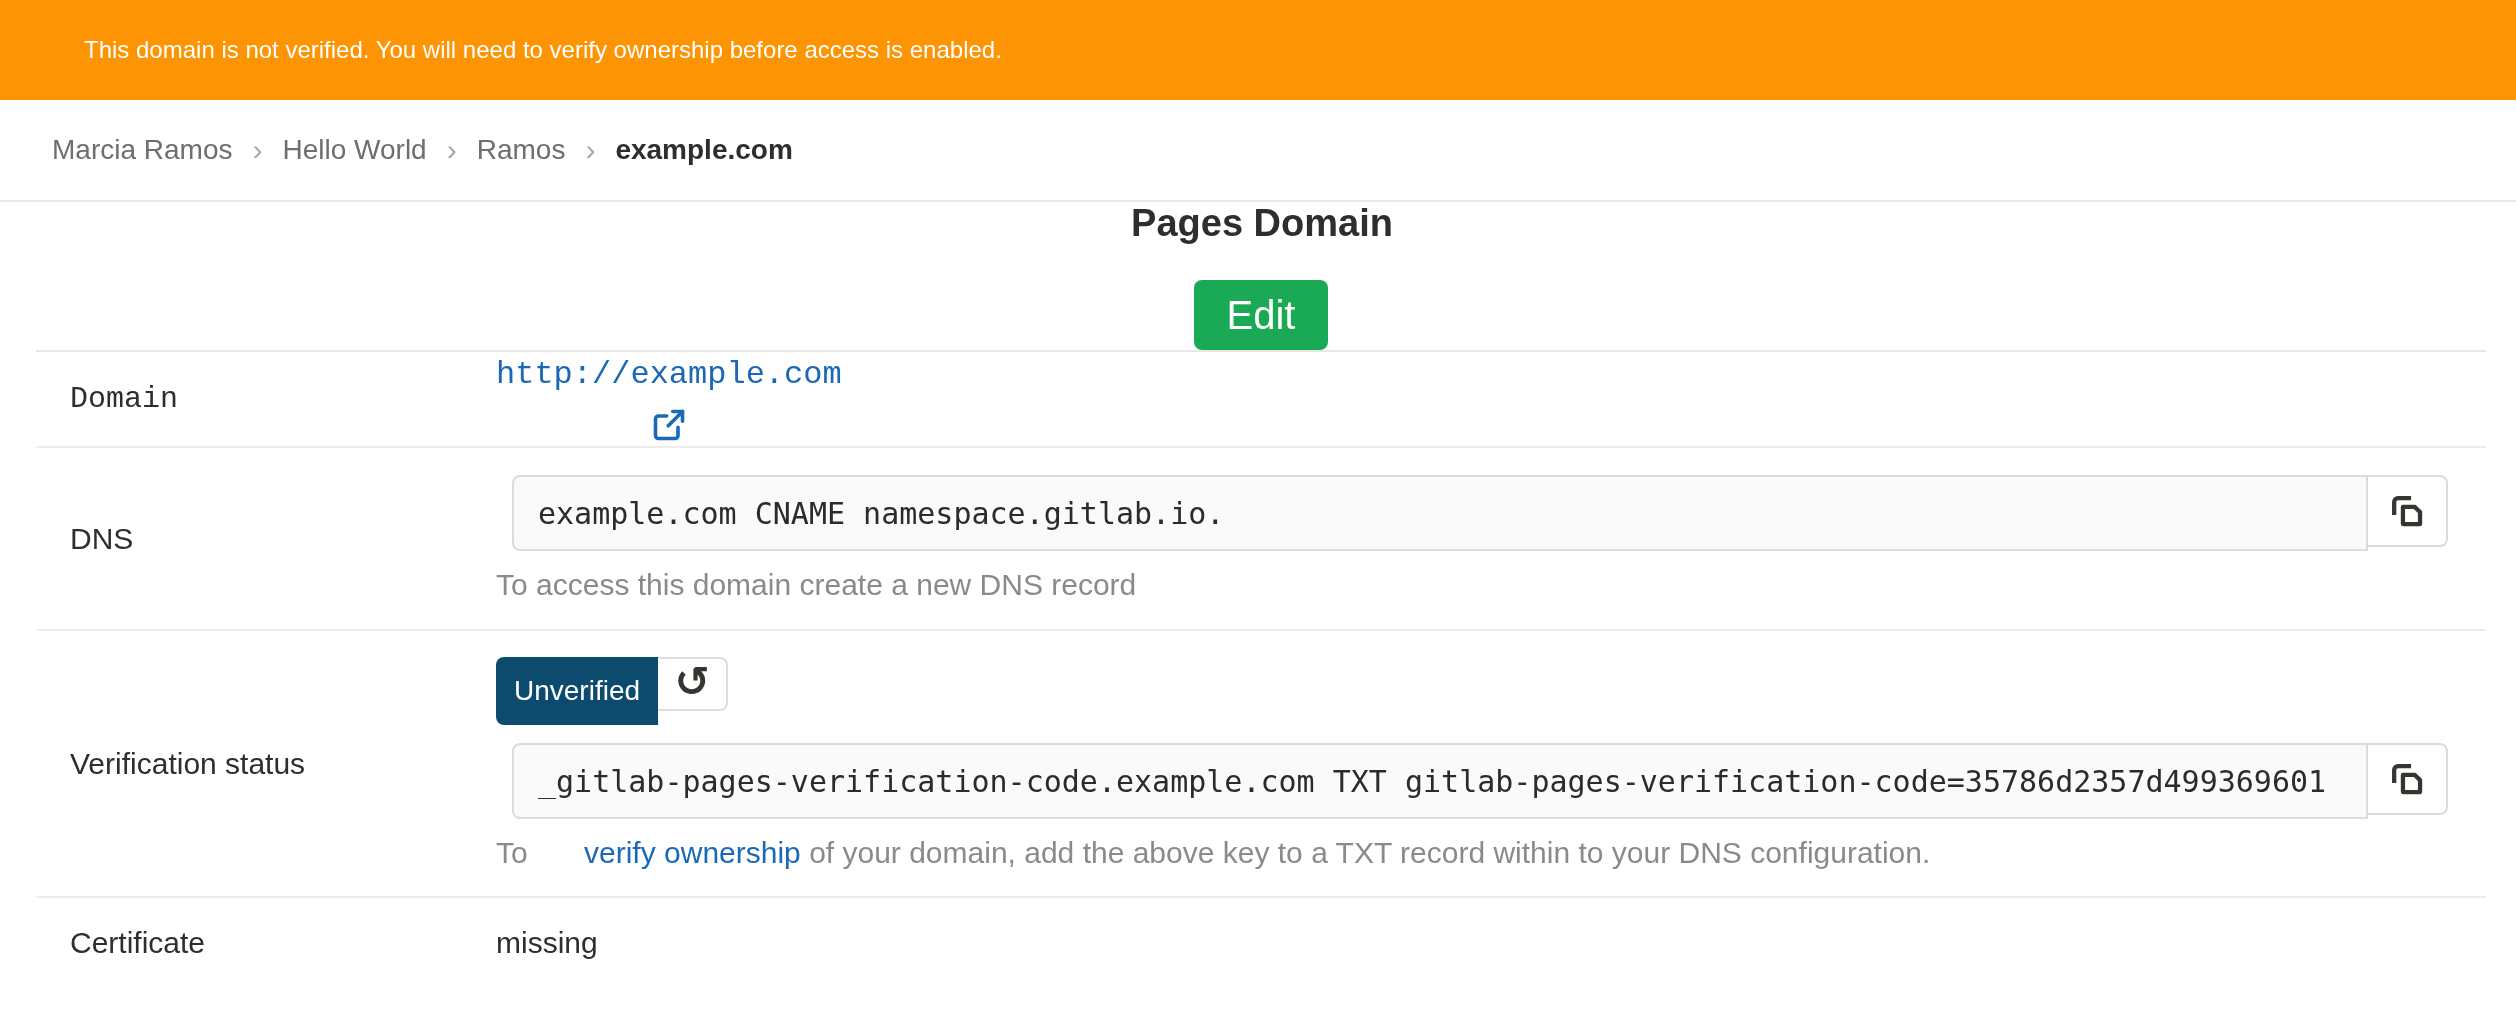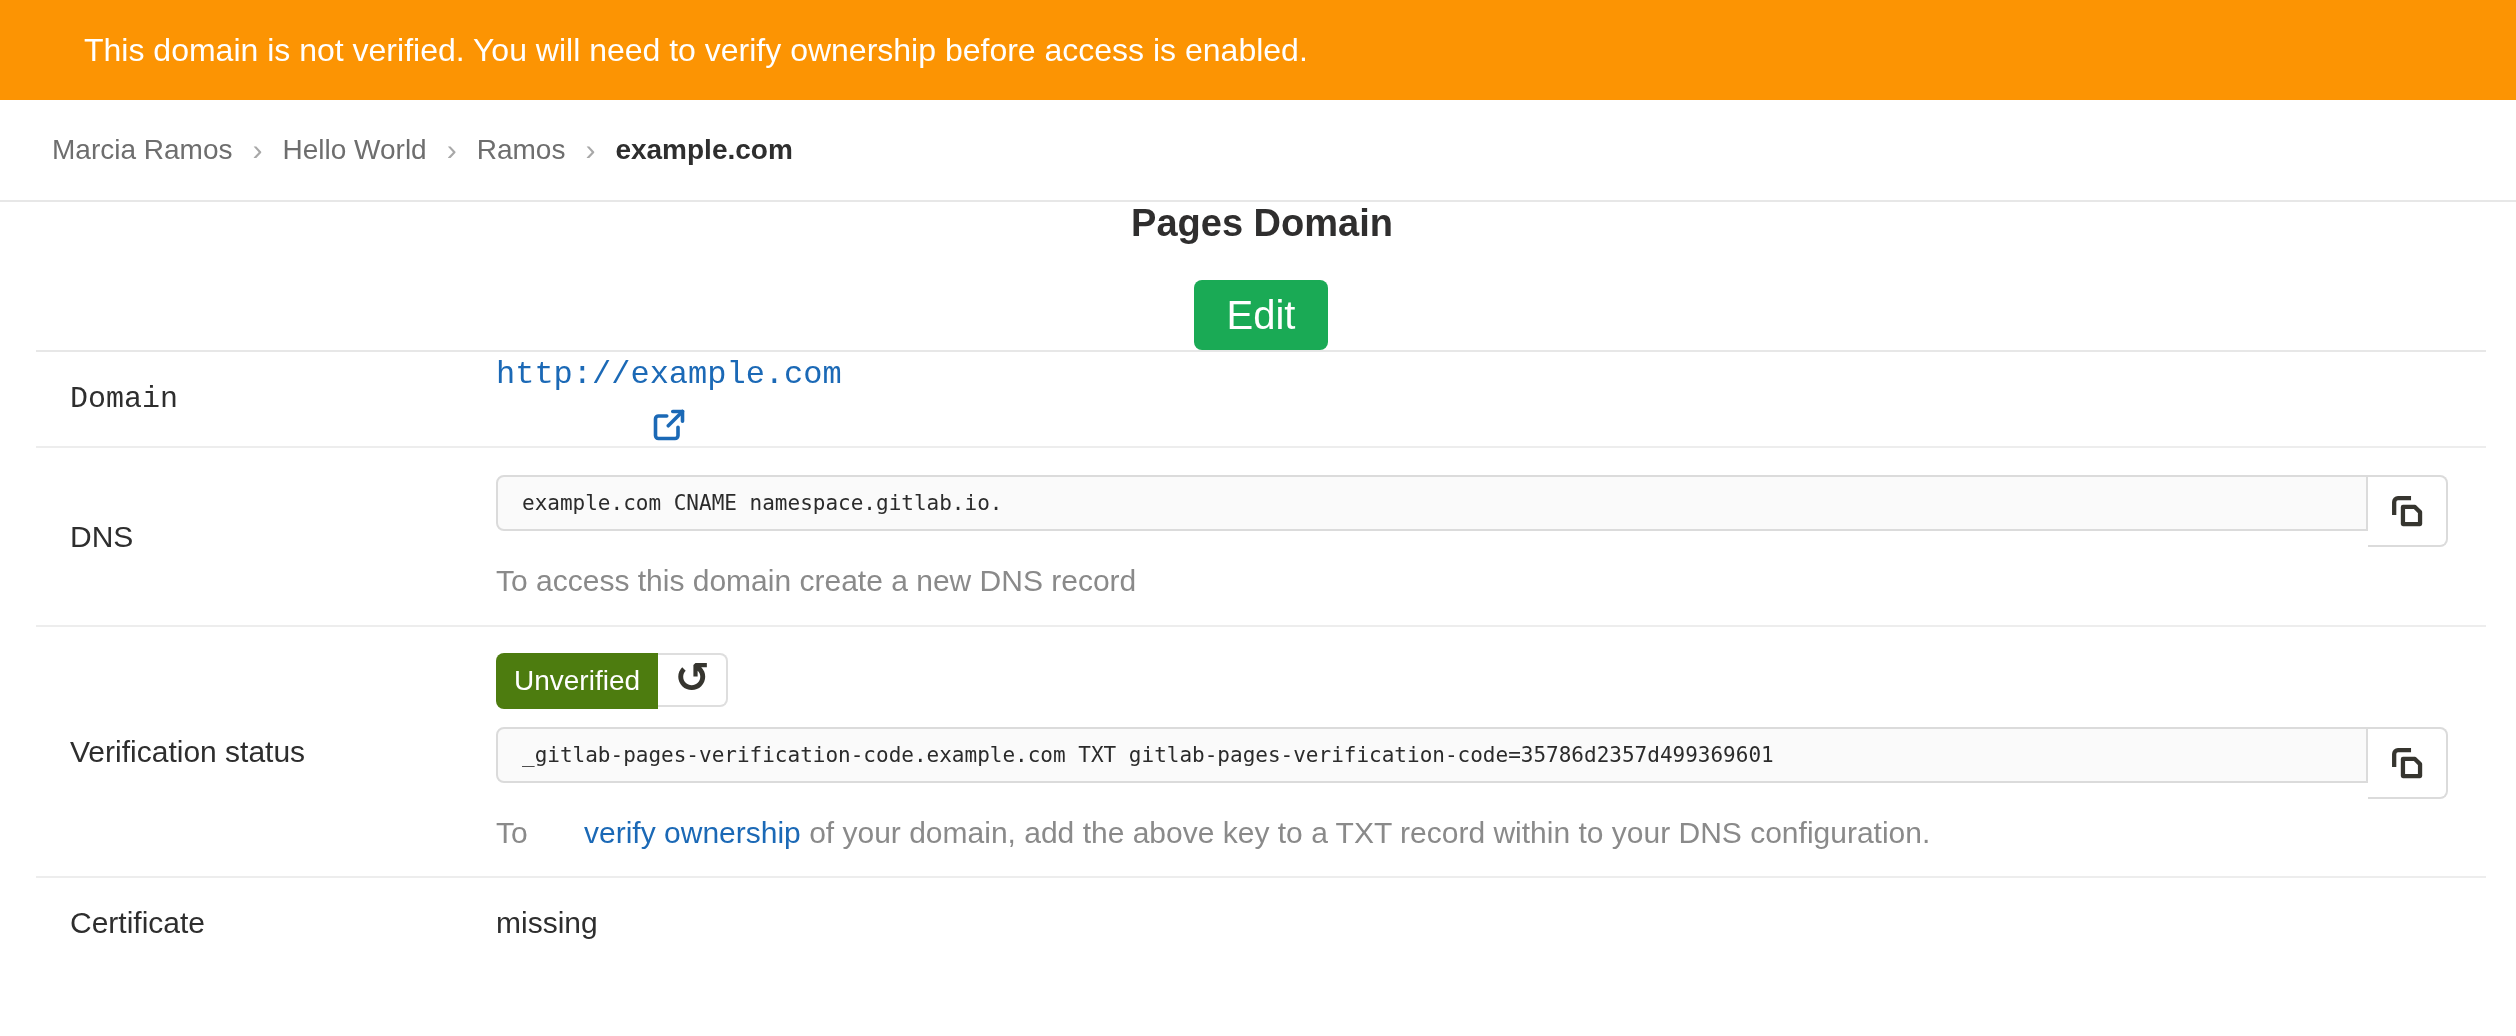--- a/index.html
+++ b/index.html
@@ -12,21 +12,21 @@
   }
 
   
   .flash-banner {
     height:100px;
     background:#fc9403;
     color:#fff;
     display:flex;
     align-items:center;
     padding-left:84px;
-    font-size:32px;
+    font-size:24px;
   }
 
   
   .breadcrumb-bar {
     height:102px;
     display:flex;
     align-items:center;
     padding:0 52px;
     border-bottom:2px solid #e7e7e7;
     font-size:28px;
@@ -104,31 +104,32 @@
   .row-dns .t-value { padding-top:27px; padding-bottom:24px; }
   .row-verification .t-value { padding-top:26px; padding-bottom:23px; }
   .row-certificate { height:90px; }
   .row-certificate .t-value { display:flex; align-items:center; font-size:30px; }
 
   
   .input-group { display:flex; width:100%; }
   .record-input {
     flex:1;
     min-width:0;
-    height:56px;
+    height:76px;
     background:#fafafa;
     border:2px solid #dbdbdb;
     border-radius:8px 0 0 8px;
     padding:0 24px;
     font-family:"DejaVu Sans Mono","Liberation Mono",monospace;
-    font-size:21px;
+    font-size:30px;
     color:#2b2b2b;
     outline:none;
     white-space:nowrap;
     overflow:hidden;
+    margin-left:16px;
   }
   .btn-copy {
     width:80px;
     height:72px;
     flex:0 0 80px;
     background:#fff;
     border:2px solid #dbdbdb;
     border-left:0;
     border-radius:0 8px 8px 0;
     display:flex;
@@ -142,24 +143,24 @@
     margin-top:14px;
     font-size:30px;
     color:#8a8a8a;
     line-height:40px;
   }
   .helper-text a { color:#1b69b6; text-decoration:none; cursor:pointer;margin-left:48px; }
 
   
   .status-group { display:inline-flex; margin-bottom:18px; }
   .badge-unverified {
-    background:#4d7c0f;
+    background:#0c4a6e;
     color:#fff;
     font-size:28px;
-    height:56px;
+    height:68px;
     display:flex;
     align-items:center;
     padding:0 18px;
     border-radius:8px 0 0 8px;
   }
   .btn-retry {
     width:70px;
     height:54px;
     background:#fff;
     border:2px solid #dedede;

